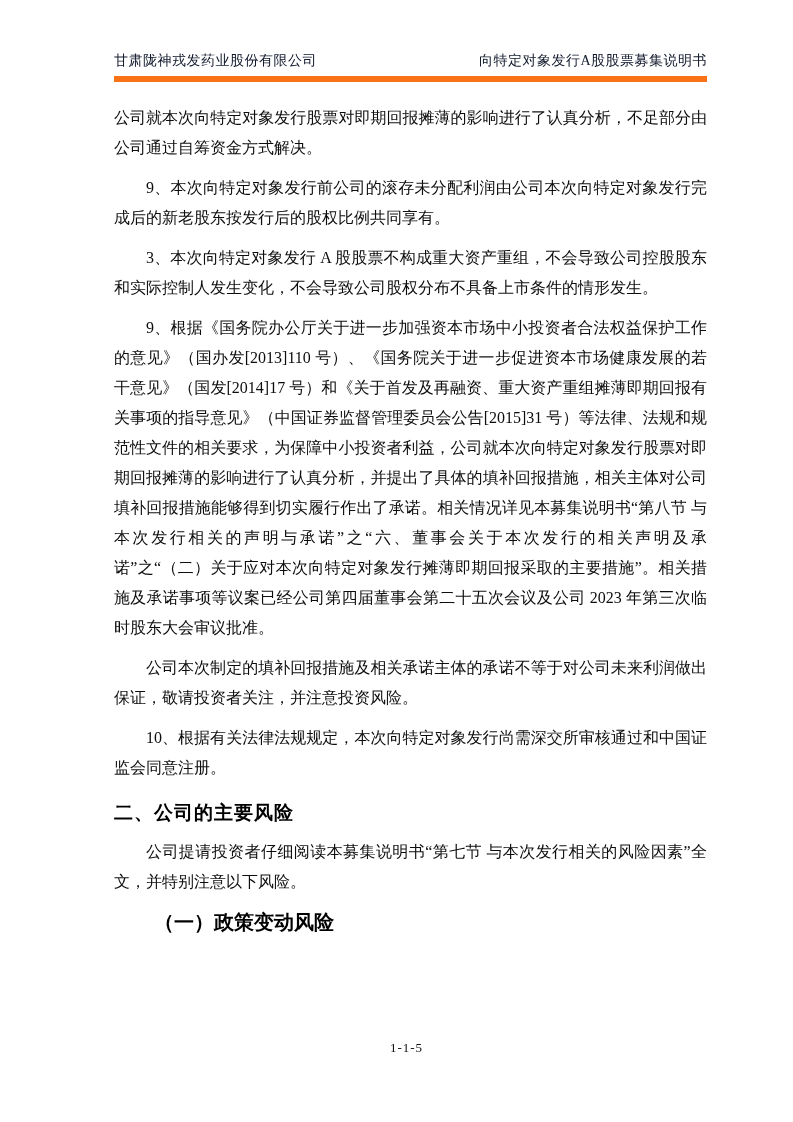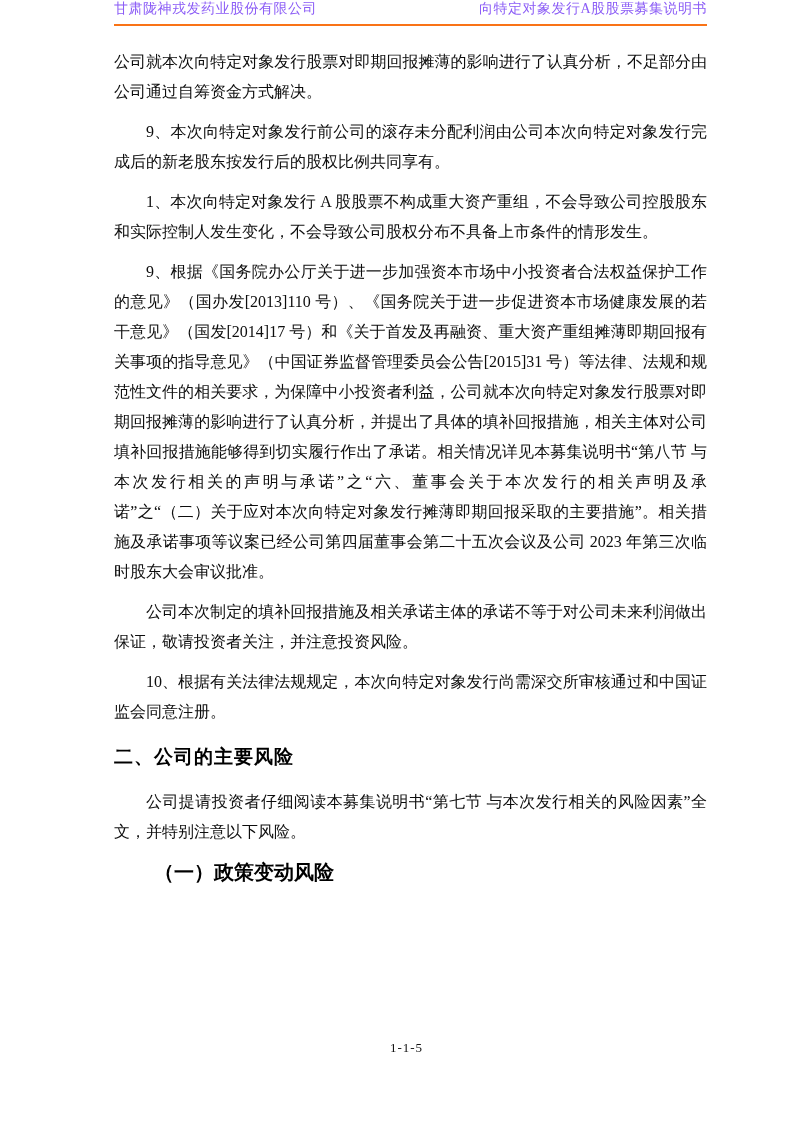--- a/index.html
+++ b/index.html
@@ -17,28 +17,29 @@
     overflow: hidden;
     box-sizing: border-box;
   }
   .inner {
     position: absolute;
     left: 114px;
     right: 86px;
     top: 0;
   }
   .doc-header {
+    margin-top: 52px;
     display: flex;
     justify-content: space-between;
     align-items: baseline;
     font-size: 14px;
     letter-spacing: 0.5px;
     padding-bottom: 6px;
-    border-bottom: 2px solid #f97316;
-    color: #8b5cf6;
+    border-bottom: 6px solid #f97316;
+    color: #0f172a;
   }
   .doc-body {
     padding-top: 21px;
   }
   .para {
     font-size: 16px;
     line-height: 30px;
     margin: 0 0 10px 0;
     text-align: justify;
     text-justify: inter-ideograph;
@@ -46,21 +47,21 @@
     color: #0d0d0d;
   }
   .para.no-indent {
     text-indent: 0;
   }
   .heading-1 {
     font-family: "Liberation Sans", "DejaVu Sans", sans-serif;
     font-size: 19px;
     font-weight: 700;
     line-height: 28px;
-    margin: 16px 0 16px 0;
+    margin: 16px 0 10px 0;
     letter-spacing: 1px;
     color: #000000;
   }
   .heading-2 {
     font-family: "Liberation Sans", "DejaVu Sans", sans-serif;
     font-size: 20px;
     font-weight: 700;
     line-height: 30px;
     margin: 8px 0 10px 0;
     text-indent: 2em;
@@ -88,21 +89,21 @@
       <span>甘肃陇神戎发药业股份有限公司</span>
       <span>向特定对象发行A股股票募集说明书</span>
     </div>
 
     <div class="doc-body">
 
       <p class="para no-indent">公司就本次向特定对象发行股票对即期回报摊薄的影响进行了认真分析，不足部分由公司通过自筹资金方式解决。</p>
 
       <p class="para">9、本次向特定对象发行前公司的滚存未分配利润由公司本次向特定对象发行完成后的新老股东按发行后的股权比例共同享有。</p>
 
-      <p class="para">1、本次向特定对象发行 A 股股票不构成重大资产重组，不会导致公司控股股东和实际控制人发生变化，不会导致公司股权分布不具备上市条件的情形发生。</p>
+      <p class="para">3、本次向特定对象发行 A 股股票不构成重大资产重组，不会导致公司控股股东和实际控制人发生变化，不会导致公司股权分布不具备上市条件的情形发生。</p>
 
       <p class="para">9、根据《国务院办公厅关于进一步加强资本市场中小投资者合法权益保护工作的意见》（国办发[2013]110 号）、《国务院关于进一步促进资本市场健康发展的若干意见》（国发[2014]17 号）和《关于首发及再融资、重大资产重组摊薄即期回报有关事项的指导意见》（中国证券监督管理委员会公告[2015]31 号）等法律、法规和规范性文件的相关要求，为保障中小投资者利益，公司就本次向特定对象发行股票对即期回报摊薄的影响进行了认真分析，并提出了具体的填补回报措施，相关主体对公司填补回报措施能够得到切实履行作出了承诺。相关情况详见本募集说明书“第八节 与本次发行相关的声明与承诺”之“六、董事会关于本次发行的相关声明及承诺”之“（二）关于应对本次向特定对象发行摊薄即期回报采取的主要措施”。相关措施及承诺事项等议案已经公司第四届董事会第二十五次会议及公司 2023 年第三次临时股东大会审议批准。</p>
 
       <p class="para">公司本次制定的填补回报措施及相关承诺主体的承诺不等于对公司未来利润做出保证，敬请投资者关注，并注意投资风险。</p>
 
       <p class="para">10、根据有关法律法规规定，本次向特定对象发行尚需深交所审核通过和中国证监会同意注册。</p>
 
       <div class="heading-1">二、公司的主要风险</div>
 
       <p class="para">公司提请投资者仔细阅读本募集说明书“第七节 与本次发行相关的风险因素”全文，并特别注意以下风险。</p>

